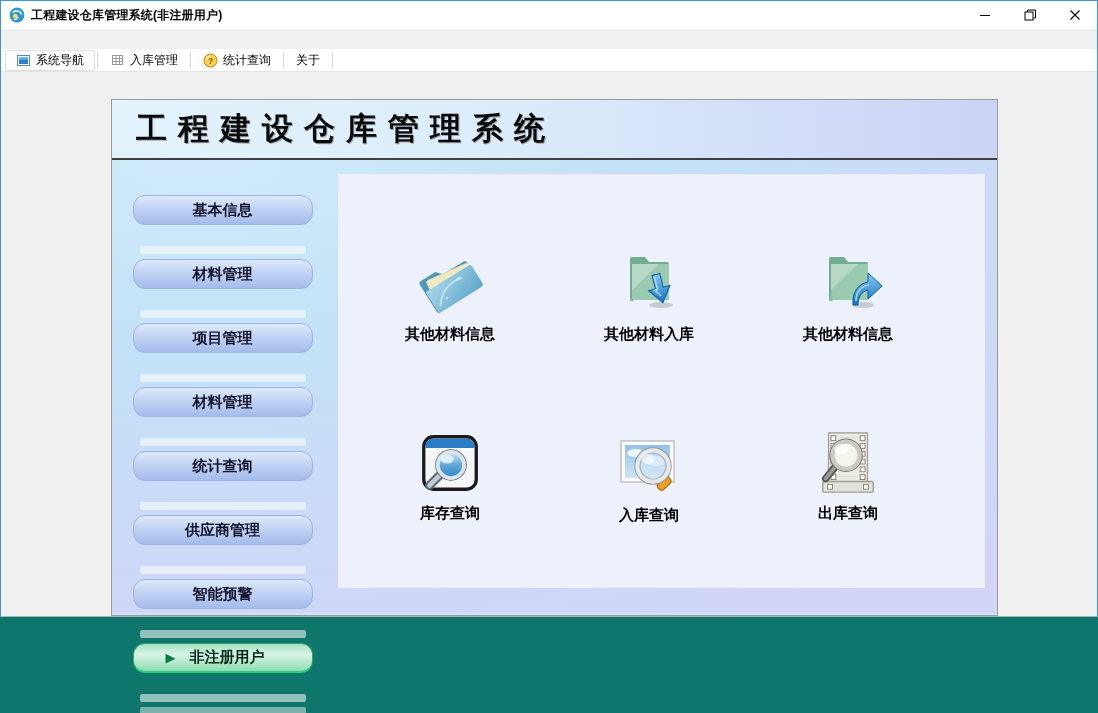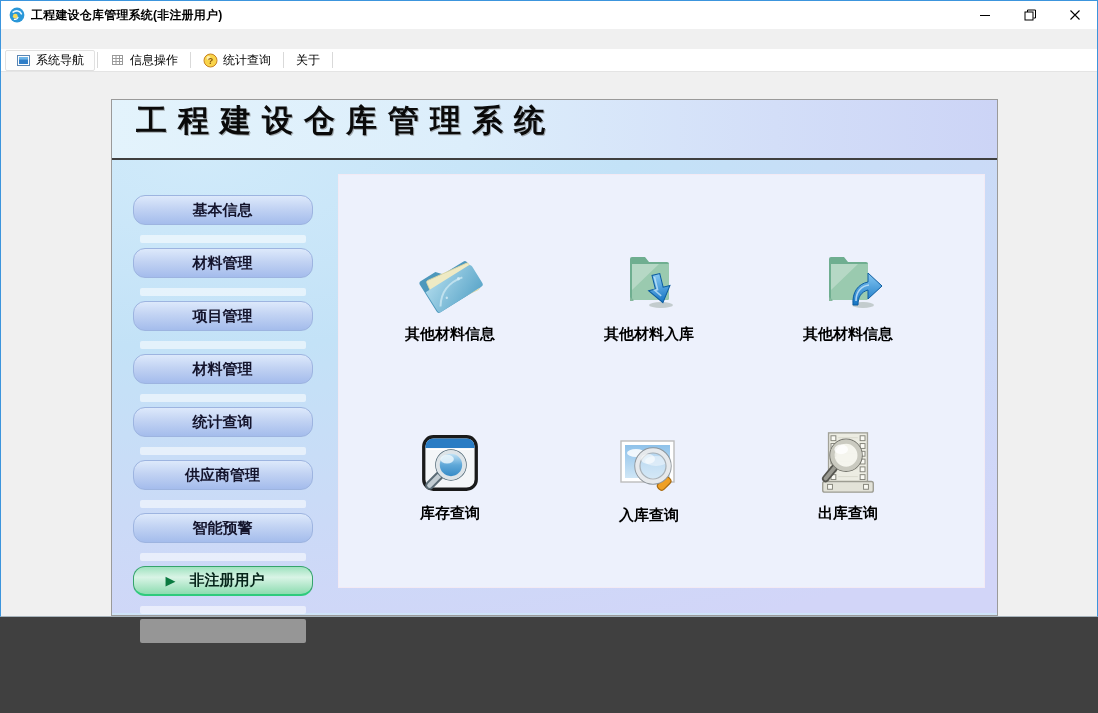--- a/index.html
+++ b/index.html
@@ -1,17 +1,17 @@
 <!DOCTYPE html>
 <html><head>
 <meta charset="utf-8">
 <style>
   * { margin:0; padding:0; box-sizing:border-box; }
   body { background:#fff; font-family:"Liberation Sans","DejaVu Sans",sans-serif; }
-  .stage { position:relative; width:1098px; height:713px; background:#404040; overflow:hidden; }
+  .stage { position:relative; width:1098px; height:713px; background:#0f766e; overflow:hidden; }
 
   
   .window { position:absolute; left:0; top:0; width:1098px; height:617px;
             background:#f0f0f0;
             border:1px solid #3c95dd; border-bottom-color:#a8b4bc; }
   .titlebar { height:28px; background:#ffffff; display:flex; align-items:center; }
   .app-icon { width:16px; height:16px; margin:0 6px 0 8px; flex:0 0 auto; }
   .title-text { font-size:12px; font-weight:700; color:#000; letter-spacing:0.2px; }
   .tb-spacer { flex:1; }
   .tb-btn { width:45px; height:28px; display:flex; align-items:center; justify-content:center; cursor:default; }
@@ -20,31 +20,31 @@
   .menubar { height:23px; background:#ffffff; display:flex; align-items:center; padding-left:4px;
              border-bottom:1px solid #e4e4e4;margin-top:20px; }
   .menu-item { display:flex; align-items:center; gap:5px; padding:0 10px; height:21px; font-size:12px; color:#000; }
   .menu-item.selected { background:#fdfdfd; border:1px solid #e0e0e0; border-radius:2px; }
   .menu-sep { width:1px; height:16px; background:#d9d9d9; margin:0 2px; }
   .menu-ico { width:15px; height:15px; flex:0 0 auto; }
 
   
   .main-panel { position:absolute; left:110px; top:98px; width:887px; height:517px;
                 border:1px solid #9a9a9a; background:#cfe4f8; }
-  .banner { height:60px; display:flex; align-items:flex-start; padding-left:24px;
+  .banner { height:60px; display:flex; align-items:center; padding-left:24px;
             background:linear-gradient(90deg,#e3f3fc 0%,#dceefb 40%,#d3def8 75%,#ccd4f6 100%);
             border-bottom:2px solid #3f3f3f; }
   .banner-title { font-size:31px; font-weight:700; color:#0a0a0a; letter-spacing:11px;
                   text-shadow:1px 1px 0 rgba(110,110,110,0.55); white-space:nowrap; }
   .panel-body { position:relative; height:453px;
                 background:radial-gradient(150% 130% at 10% 0%, #d0eafa 0%, #c3e2f7 32%, #cbdaf7 62%, #d2d5f8 88%); }
 
   
   .sidebar { position:absolute; left:0; top:0; width:221px; height:100%; padding-top:35px; }
-  .side-btn { width:180px; height:30px; margin:0 auto 10px auto; display:flex; align-items:center; justify-content:center;
+  .side-btn { width:180px; height:30px; margin:0 auto 21px auto; display:flex; align-items:center; justify-content:center;
               font-size:15px; font-weight:700; color:#14142c;
               background:linear-gradient(#dde9fb 0%,#c2d3f3 45%,#a4bcec 100%);
               border:1px solid #9db4e0; border-radius:12px; cursor:default; }
   .side-strip { width:166px; height:8px; margin:0 auto 5px auto; background:rgba(255,255,255,0.55); border-radius:2px; }
   .side-btn.active { background:linear-gradient(#9fe2bf 0%,#d9f4e6 38%,#8ddcb0 100%);
                      border:1px solid #35a46c; border-bottom:2px solid #2ecb7c; color:#06251a;
                      justify-content:flex-start; padding-left:32px; gap:14px; }
   .active-arrow { color:#0a7a40; font-size:13px; line-height:1; }
   .side-empty { width:166px; height:24px; margin:0 auto; background:rgba(255,255,255,0.45); border-radius:2px; }
 
@@ -101,21 +101,21 @@
         <span>系统导航</span>
       </div>
       <div class="menu-sep"></div>
       <div class="menu-item">
         <svg class="menu-ico" viewBox="0 0 15 15">
           <g stroke="#9a9a9a" stroke-width="1">
             <path d="M2 2.5 h11 M2 5.5 h11 M2 8.5 h11 M2 11.5 h11"></path>
             <path d="M2.5 2 v10 M6 2 v10 M9.5 2 v10 M12.5 2 v10"></path>
           </g>
         </svg>
-        <span>信息操作</span>
+        <span>入库管理</span>
       </div>
       <div class="menu-sep"></div>
       <div class="menu-item">
         <svg class="menu-ico" viewBox="0 0 15 15">
           <circle cx="7.5" cy="7.5" r="6.5" fill="#f9d44a" stroke="#c8821e" stroke-width="1"></circle>
           <circle cx="5.5" cy="5" r="2" fill="#fdf0b0"></circle>
           <text x="7.5" y="11" text-anchor="middle" font-size="9" font-weight="bold" fill="#8a5a10">?</text>
         </svg>
         <span>统计查询</span>
       </div>

